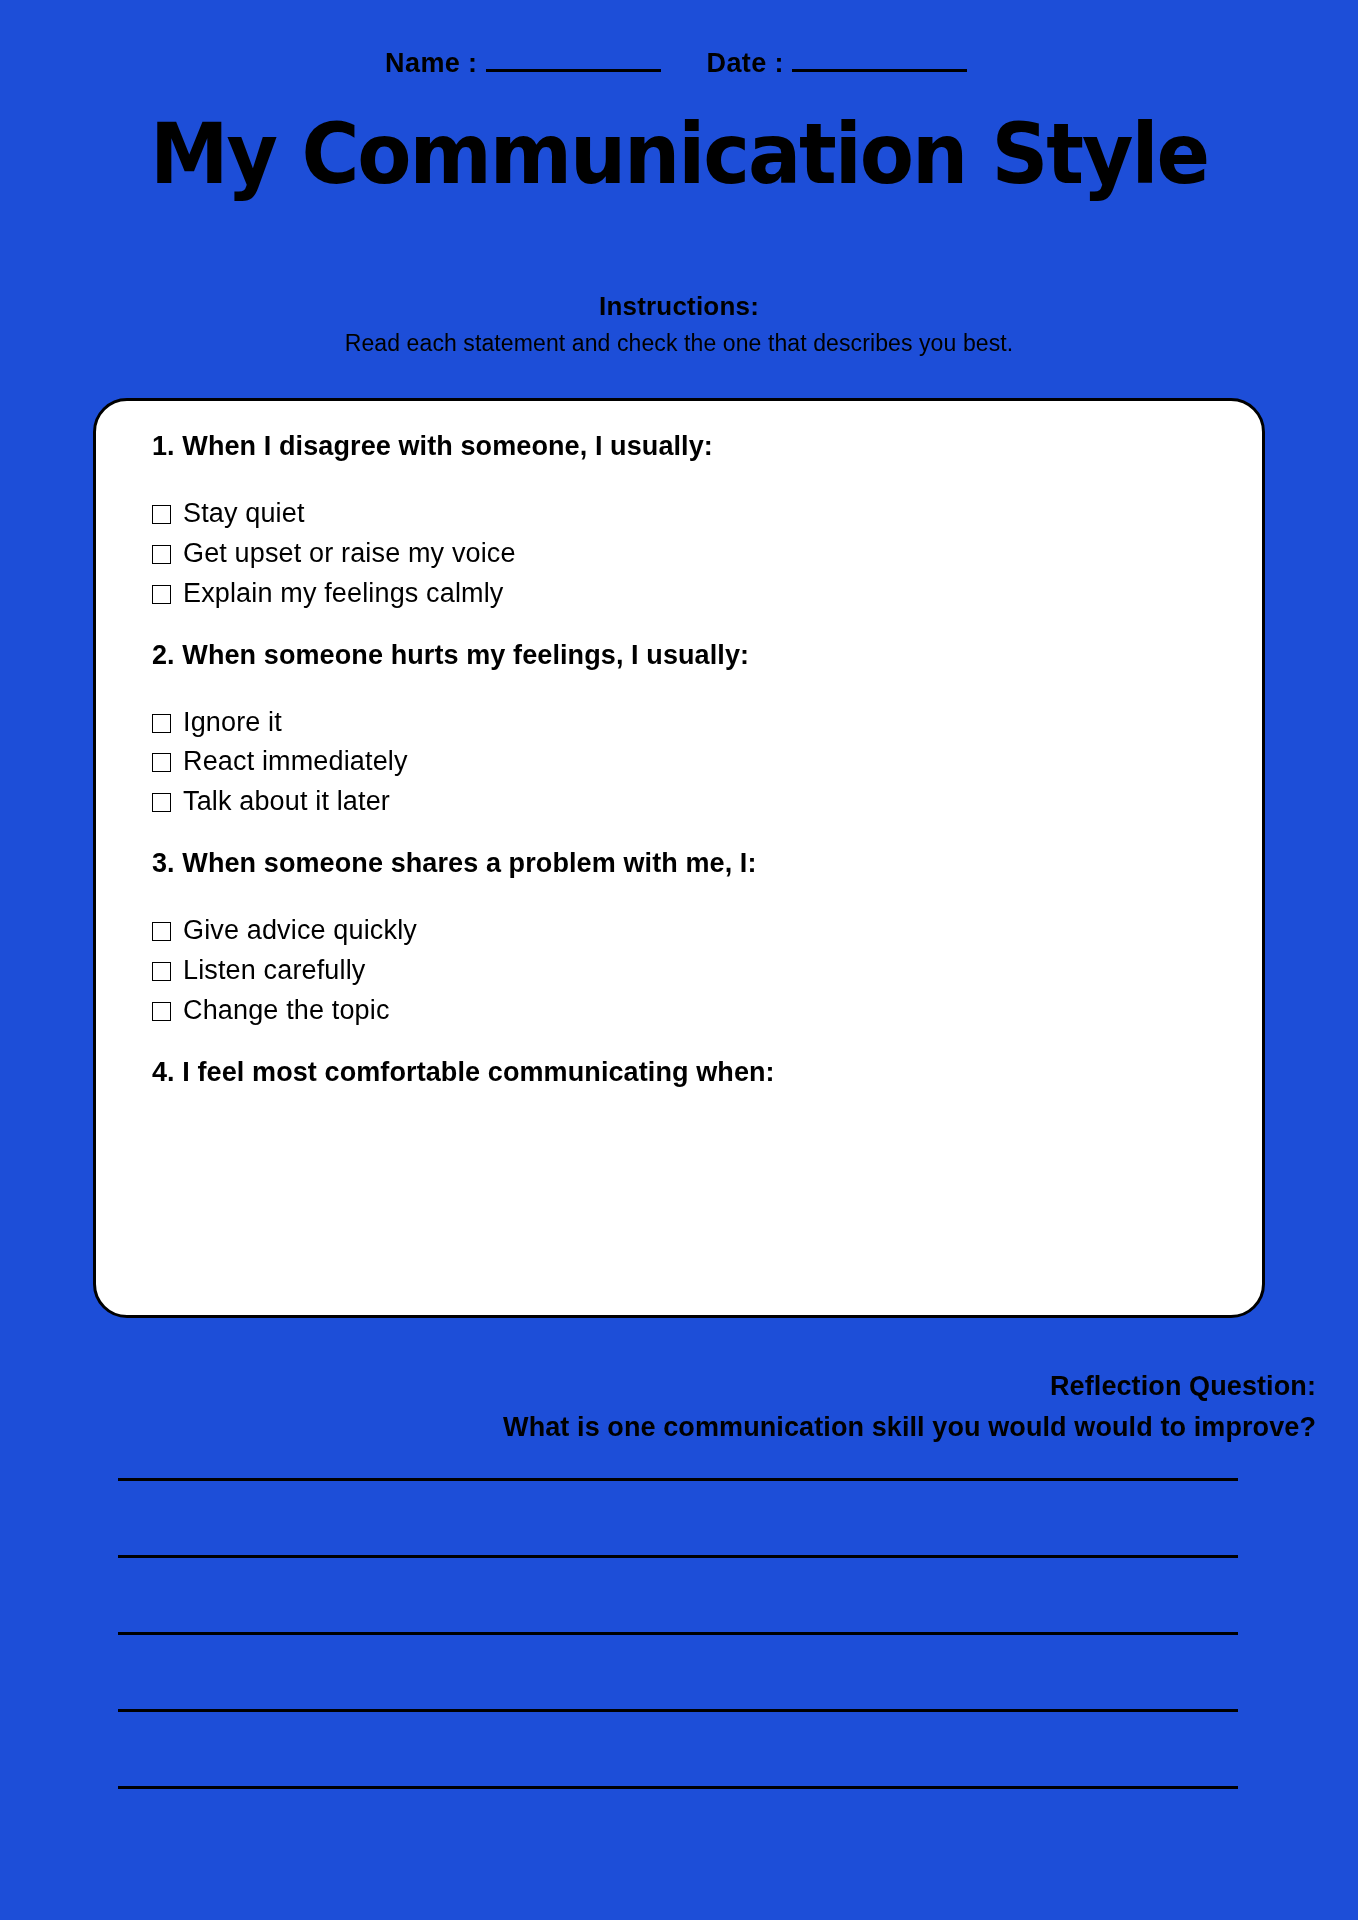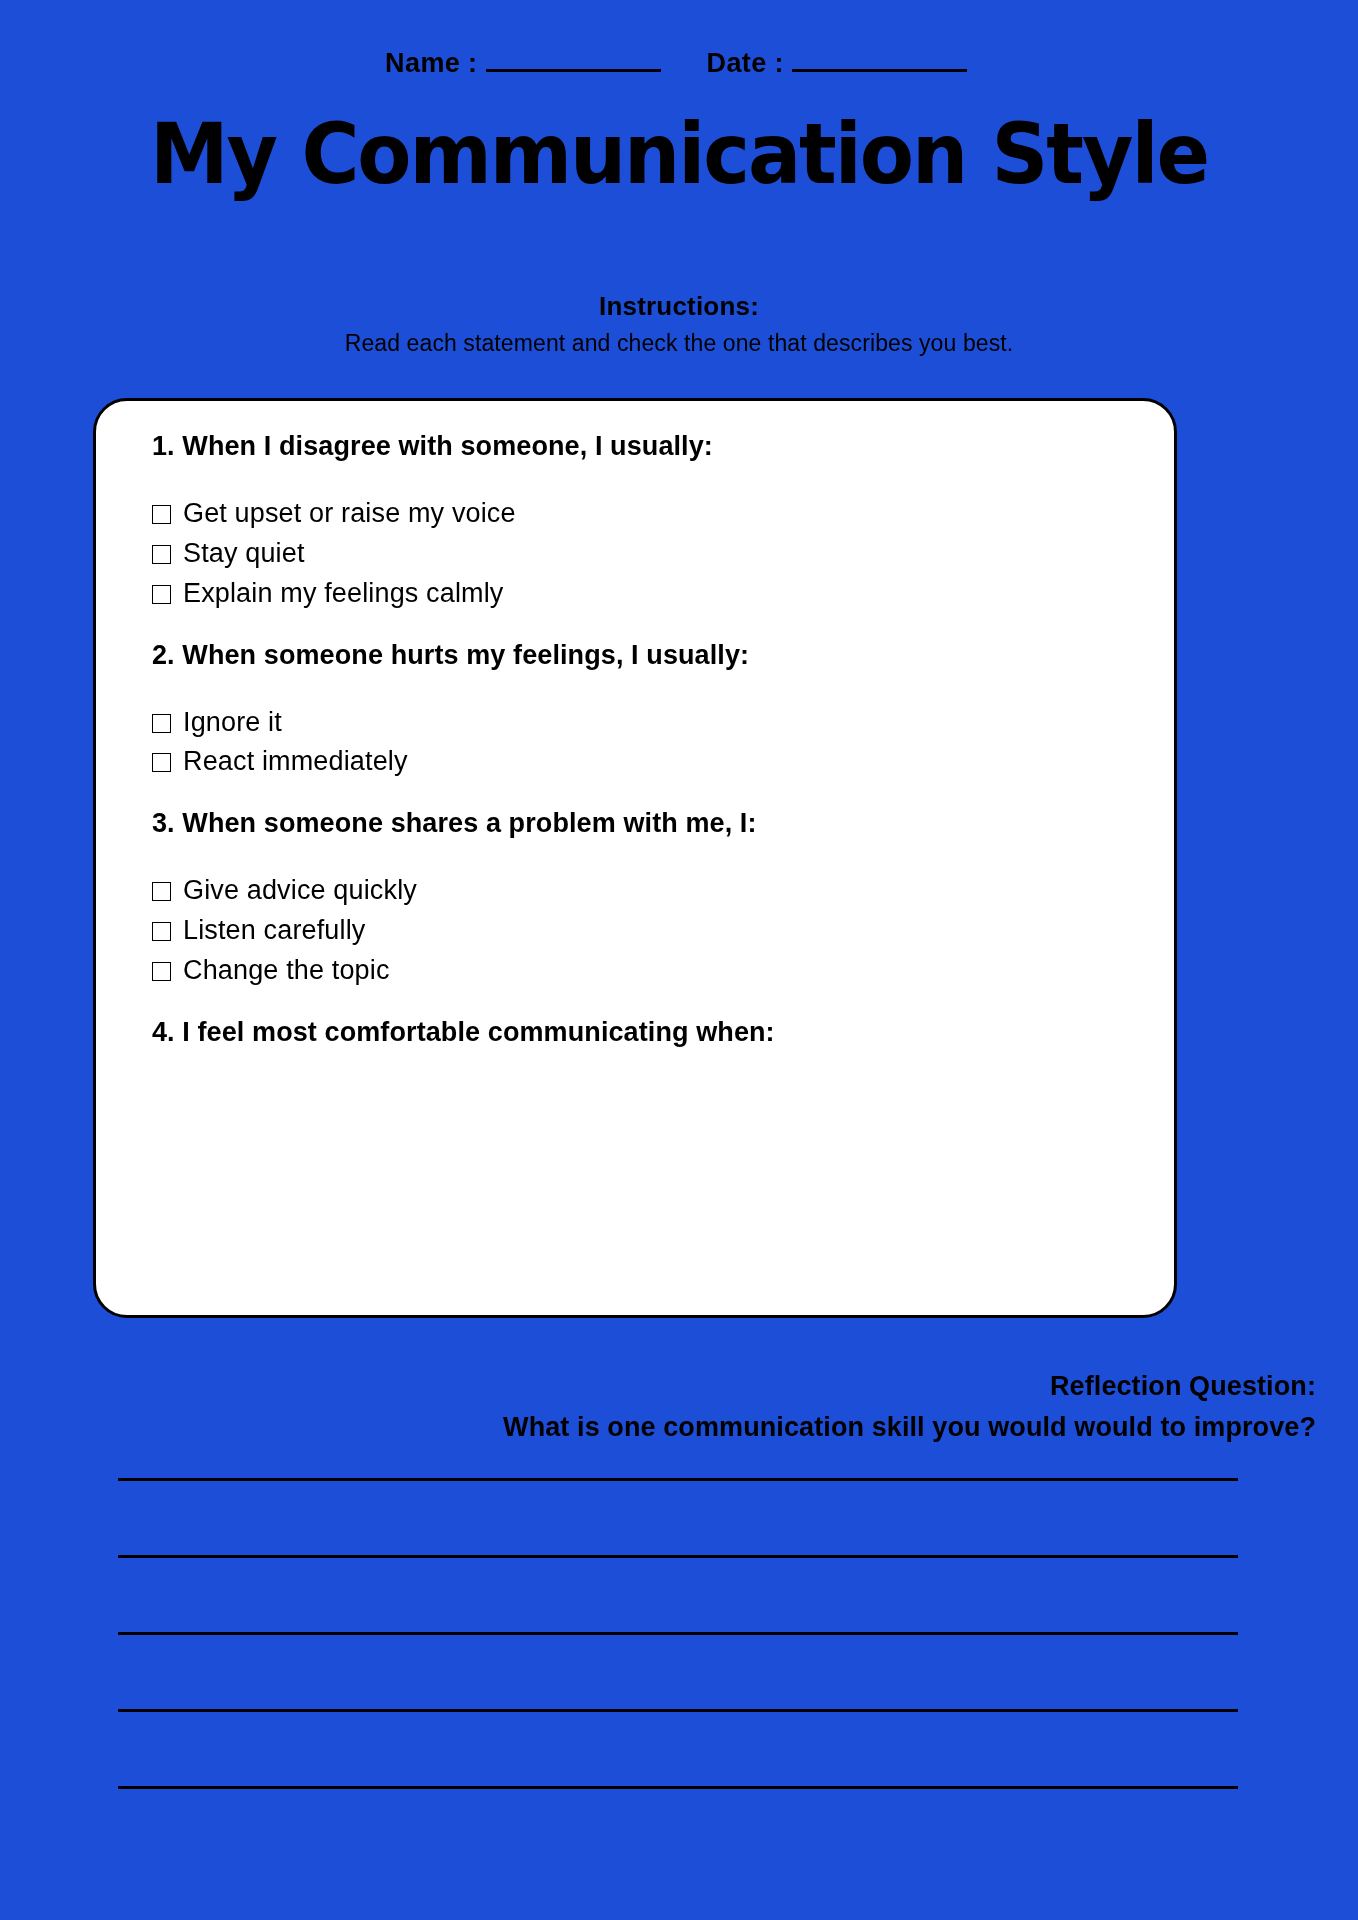--- a/index.html
+++ b/index.html
@@ -90,21 +90,21 @@
     font-weight: normal;
     letter-spacing: 0.1px;
     margin-top: 2px;
   }
 
   
   .question-box {
     position: absolute;
     top: 398px;
     left: 93px;
-    width: 1084px;
+    width: 1172px;
     height: 920px;
     border: 3px solid #000000;
     border-radius: 34px;
     box-sizing: border-box;
     background: #ffffff;
   }
 
   .q-inner {
     position: absolute;
     top: 30px;
@@ -204,43 +204,47 @@
   </div>
 
   <div class="question-box">
     <div class="q-inner">
 
       <div class="q-block">
         <div class="q-heading">1. When I disagree with someone, I usually:</div>
         <div class="q-options">
           <label class="q-option">
             <span class="checkbox-glyph"></span>
+            <span class="opt-text">Stay quiet</span>
+          </label>
+          <label class="q-option">
+            <span class="checkbox-glyph"></span>
             <span class="opt-text">Get upset or raise my voice</span>
-          </label>
-          <label class="q-option">
-            <span class="checkbox-glyph"></span>
-            <span class="opt-text">Stay quiet</span>
           </label>
           <label class="q-option">
             <span class="checkbox-glyph"></span>
             <span class="opt-text">Explain my feelings calmly</span>
           </label>
         </div>
       </div>
 
       <div class="q-block">
         <div class="q-heading">2. When someone hurts my feelings, I usually:</div>
         <div class="q-options">
           <label class="q-option">
             <span class="checkbox-glyph"></span>
             <span class="opt-text">Ignore it</span>
           </label>
           <label class="q-option">
             <span class="checkbox-glyph"></span>
             <span class="opt-text">React immediately</span>
+          </label>
+          <label class="q-option">
+            <span class="checkbox-glyph"></span>
+            <span class="opt-text">Talk about it later</span>
           </label>
         </div>
       </div>
 
       <div class="q-block">
         <div class="q-heading">3. When someone shares a problem with me, I:</div>
         <div class="q-options">
           <label class="q-option">
             <span class="checkbox-glyph"></span>
             <span class="opt-text">Give advice quickly</span>

